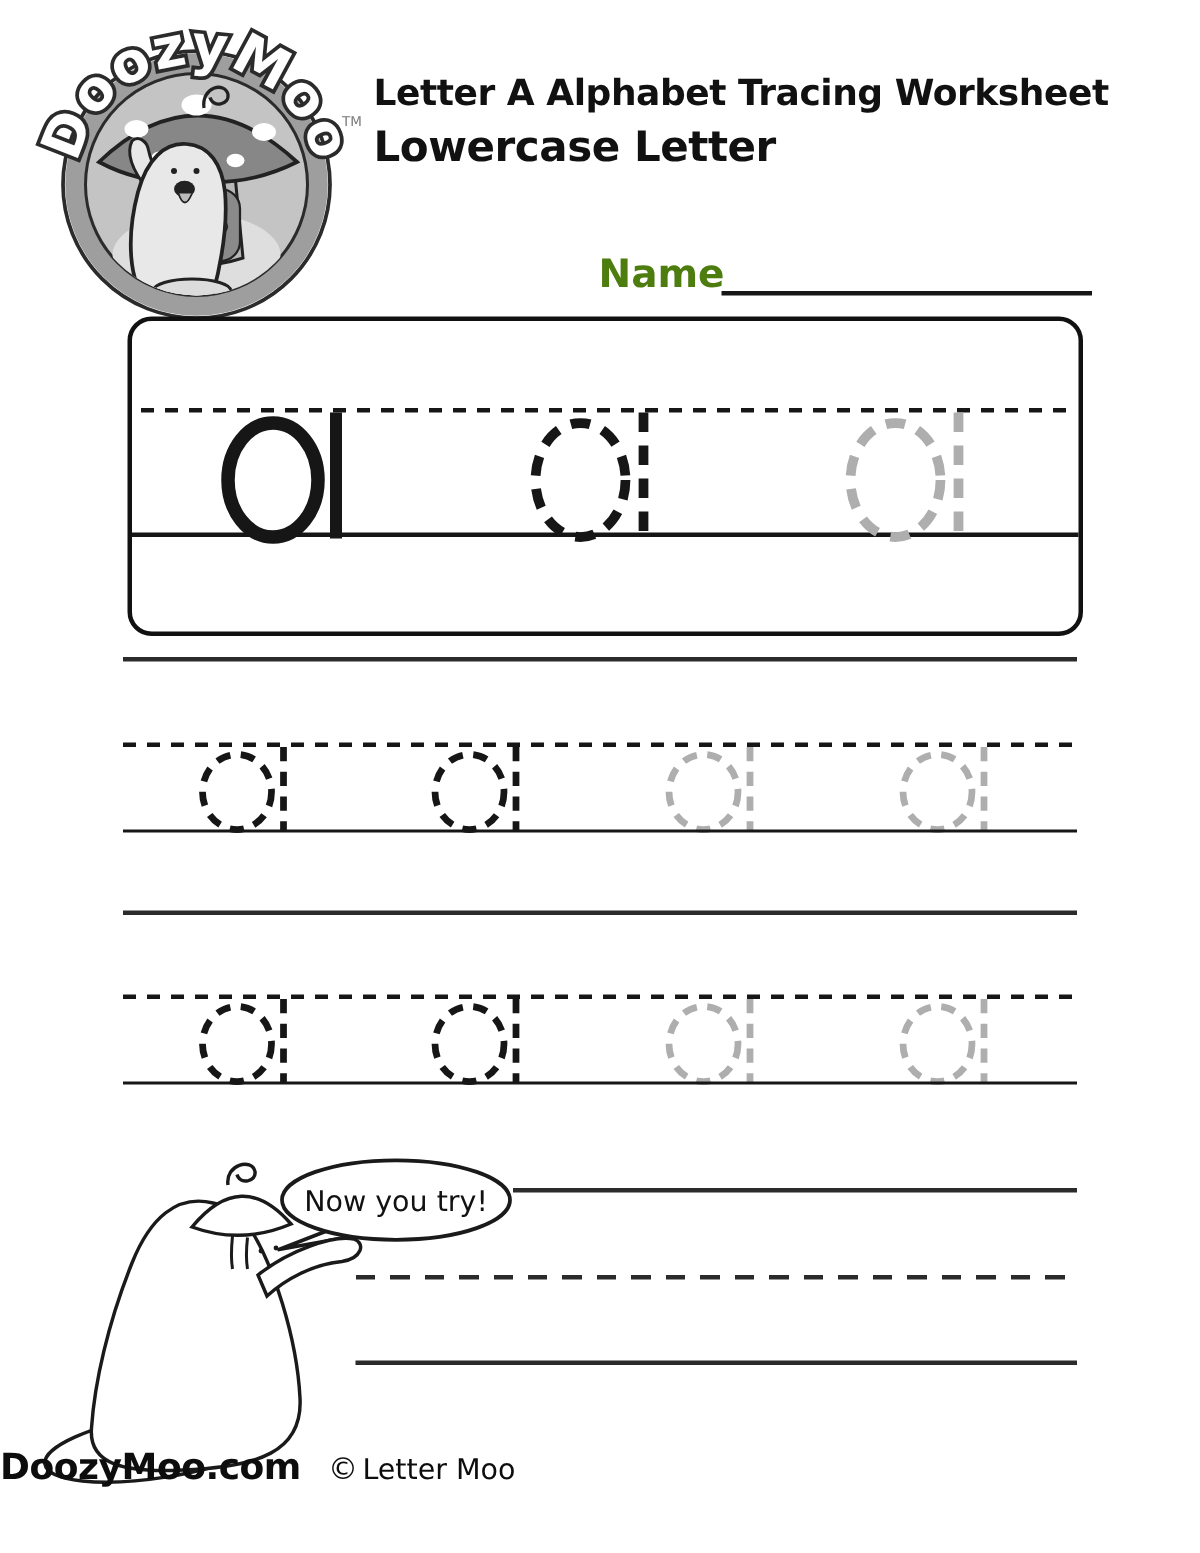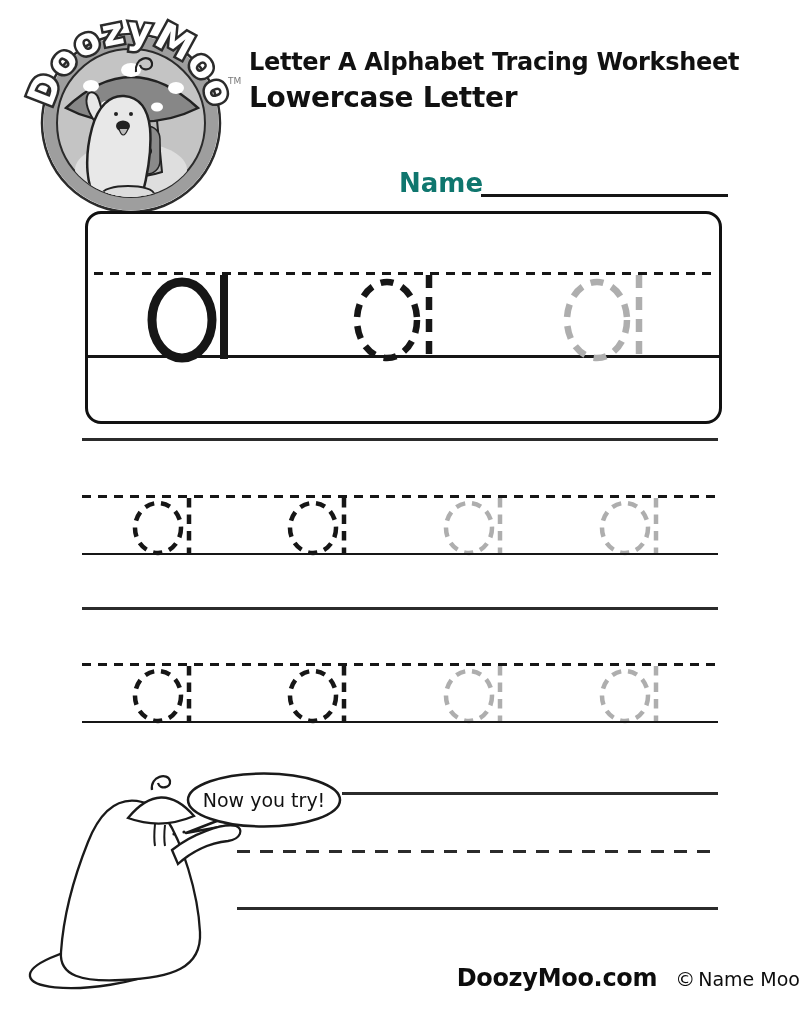--- a/index.html
+++ b/index.html
@@ -5,21 +5,21 @@
   html,body{margin:0;padding:0;background:#fff;}
   .page{
     position:relative;width:800px;height:1035px;background:#ffffff;
     font-family:"DejaVu Sans","Liberation Sans",sans-serif;color:#161616;overflow:hidden;
   }
   .abs{position:absolute;}
 
   
   .title{position:absolute;left:249px;top:44px;font-size:24px;font-weight:700;letter-spacing:-.3px;line-height:37px;color:#111;}
   .subtitle{position:absolute;left:249px;top:81px;font-size:28px;font-weight:700;letter-spacing:-.3px;color:#111;}
-  .name-label{position:absolute;left:399px;top:168px;font-size:26px;font-weight:700;color:#0f766e;}
+  .name-label{position:absolute;left:399px;top:168px;font-size:26px;font-weight:700;color:#4d7c0f;}
   .name-line{position:absolute;left:481px;top:194px;width:247px;height:3px;background:#161616;}
 
   
   .trace-box{position:absolute;left:85px;top:211px;width:631px;height:207px;border:3px solid #111;border-radius:16px;}
   .box-mid{position:absolute;left:6px;right:6px;top:58px;height:3px;
     background:repeating-linear-gradient(90deg,#161616 0 9px,transparent 9px 16px);}
   .box-base{position:absolute;left:0;right:0;top:141px;height:3px;background:#161616;}
   .letter-slot{position:absolute;}
   .letter-slot svg{display:block;width:100%;height:100%;overflow:visible;}
   .box-slot{top:59px;width:84px;height:86px;}
@@ -38,21 +38,21 @@
   
   .bubble-svg{position:absolute;left:170px;top:771px;width:180px;height:66px;overflow:visible;}
   .bubble-text{font-family:"DejaVu Sans","Liberation Sans",sans-serif;font-size:19px;font-weight:500;fill:#111;}
   .char-svg{position:absolute;left:22px;top:772px;width:222px;height:215px;overflow:visible;}
   .logo-svg{position:absolute;left:36px;top:8px;width:212px;height:212px;overflow:visible;}
   .brand-arc{font-family:"DejaVu Sans","Liberation Sans",sans-serif;font-size:37px;font-weight:700;
     fill:#ffffff;stroke:#2b2b2b;stroke-width:5px;paint-order:stroke;letter-spacing:1px;}
   .tm-text{font-family:"DejaVu Sans","Liberation Sans",sans-serif;font-size:9px;fill:#7a7a7a;}
 
   
-  .footer{position:absolute;left:0;top:964px;width:100%;display:flex;justify-content:flex-end;align-items:baseline;gap:18px;}
+  .footer{position:absolute;left:0;top:964px;width:100%;display:flex;justify-content:flex-start;align-items:baseline;gap:18px;}
   .site{font-size:24px;font-weight:700;color:#0d0d0d;letter-spacing:-.3px;}
   .copy{font-size:19px;font-weight:500;color:#0d0d0d;display:flex;align-items:baseline;gap:3px;}
   .copy .sym{font-size:20px;}
 </style>
 </head>
 <body>
 
 <div class="page">
 
   <svg class="logo-svg" viewBox="0 0 212 212">
@@ -198,17 +198,17 @@
       <path d="M143,53 C142,62 142,68 143,74" fill="none" stroke-width="2"></path>
     </g>
     <circle cx="152" cy="62" r="1.6" fill="#1a1a1a"></circle>
     <circle cx="162" cy="60" r="1.6" fill="#1a1a1a"></circle>
   </svg>
 
   <div class="footer">
     <span class="site">DoozyMoo.com</span>
     <span class="copy">
       <span class="sym">©</span>
-      <span>Name Moo</span>
+      <span>Letter Moo</span>
     </span>
   </div>
 
 </div>
 
 </body></html>

